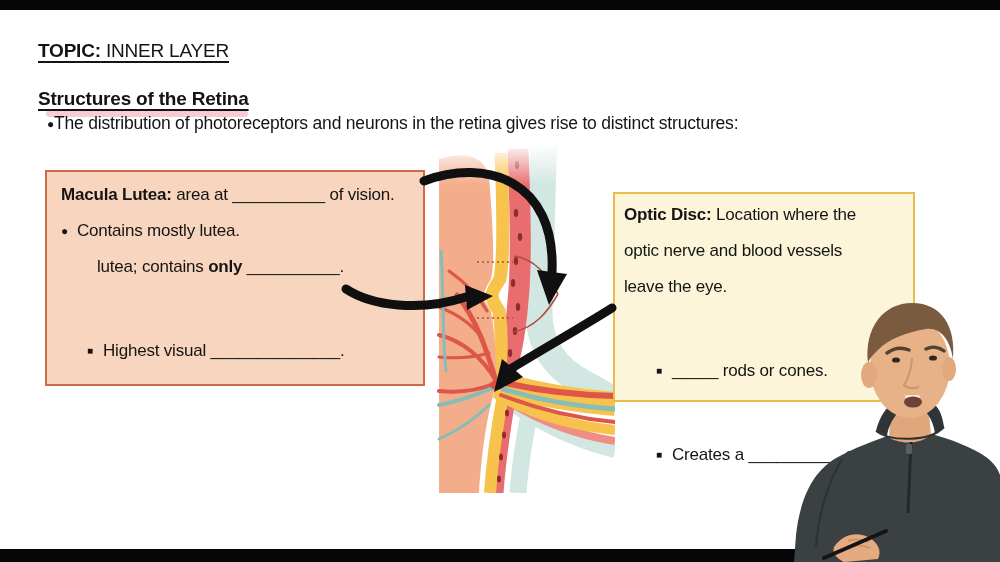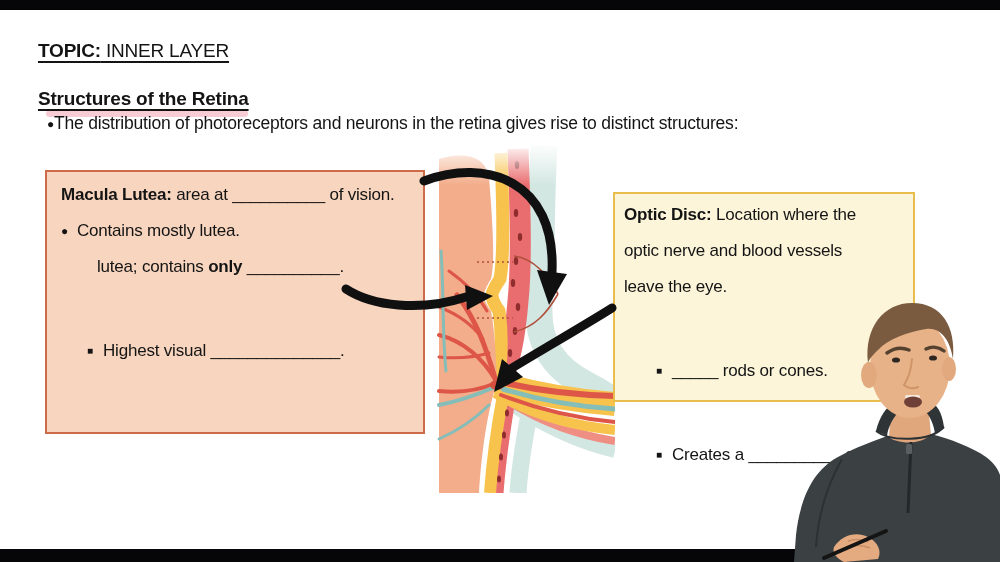--- a/index.html
+++ b/index.html
@@ -50,21 +50,21 @@
 
   .dot  { display:inline-block; width:16px; font-size:12px; vertical-align:1px; }
   .sq   { display:inline-block; width:16px; font-size:10px; vertical-align:2px; }
   .b    { font-weight:bold; }
 
   
   .note-box { position:absolute; font-size:17px; z-index:2; }
   .note-box .bline { line-height:35.5px; white-space:nowrap; }
 
   .box-left {
-    left:45px; top:170px; width:380px; height:264px;
+    left:45px; top:170px; width:380px; height:216px;
     background:#f8d5be; border:2px solid #cd6a4a;
     padding:5px 0 0 14px;
   }
   .box-right {
     left:613px; top:192px; width:302px; height:210px;
     background:#fcf5d9; border:2px solid #e8bd4b;
     padding:3px 0 0 9px;
   }
   .box-right .bline { line-height:36px; }
 

